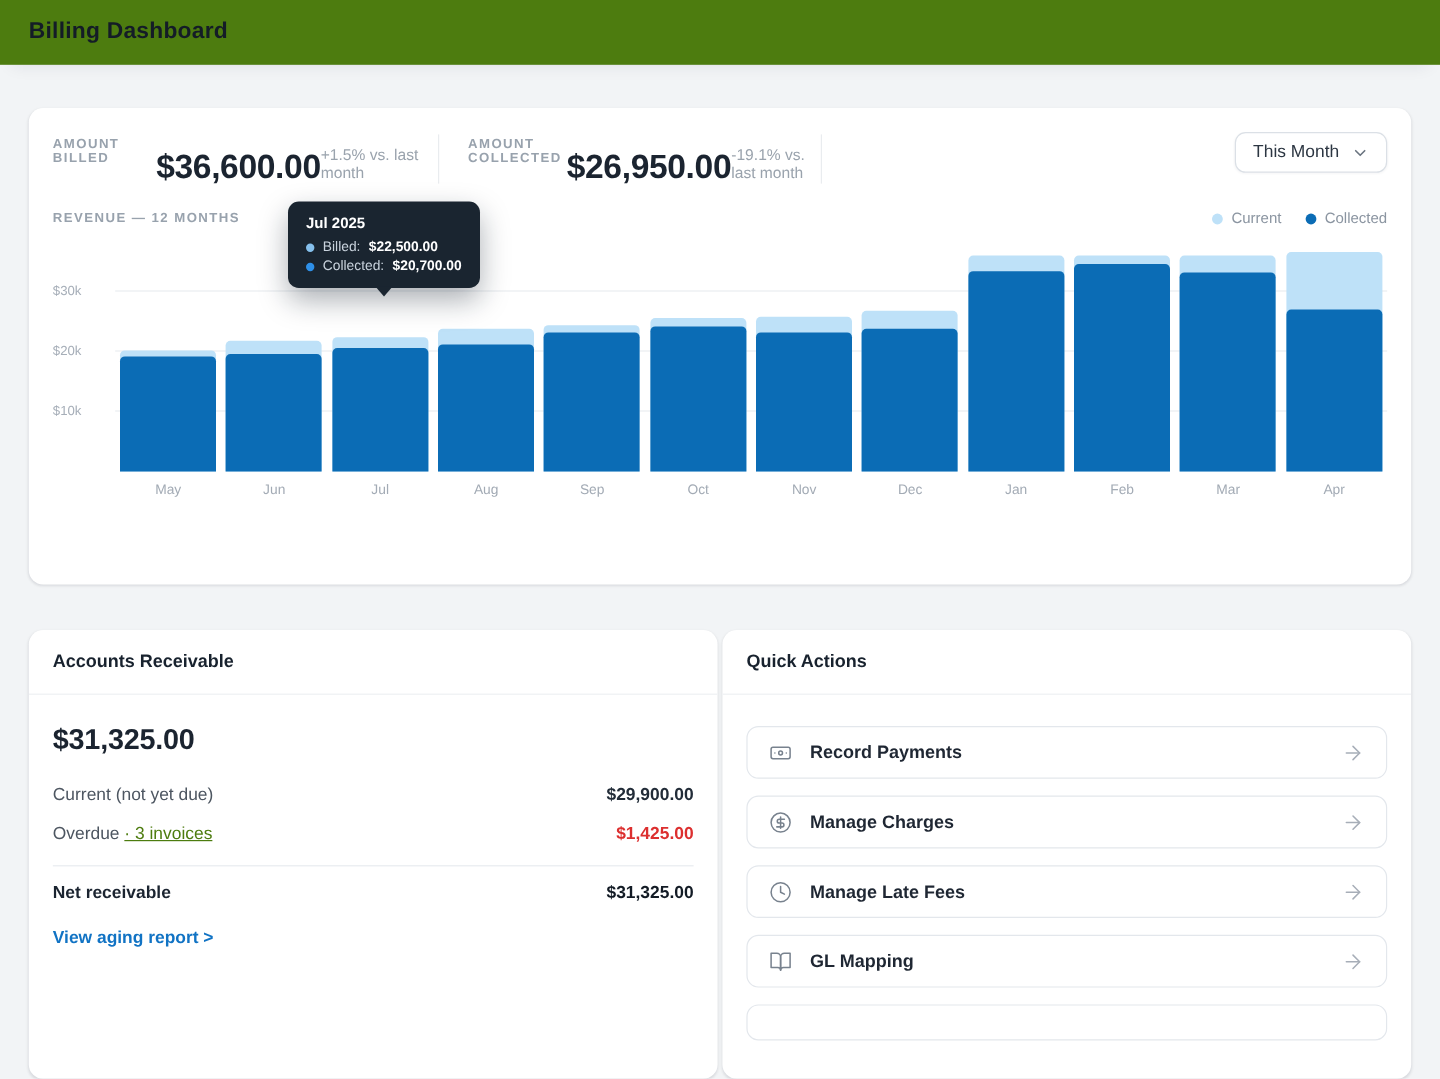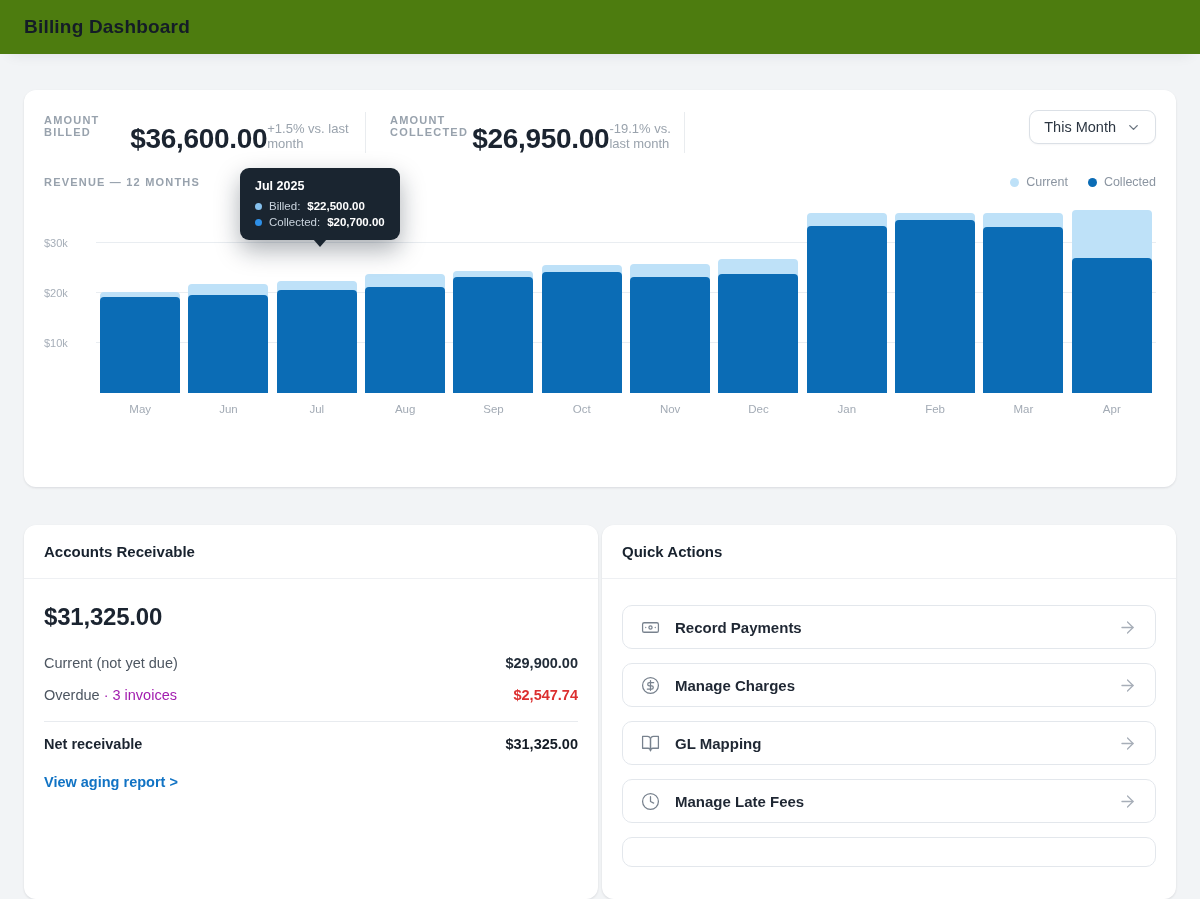--- a/index.html
+++ b/index.html
@@ -94,21 +94,21 @@
   .bottom-row .card{flex:1;height:374px;overflow:hidden;}
   .card-header{
     padding:18px 20px;border-bottom:1px solid #eef0f3;
     font-size:15px;font-weight:700;color:#18222e;
   }
   
   .ar-body{padding:14px 20px 0;}
   .ar-total{font-size:24px;font-weight:700;color:var(--ink);margin:10px 0 16px;letter-spacing:-.2px;}
   .ar-row{display:flex;justify-content:space-between;align-items:center;padding:8px 0;font-size:14.5px;}
   .ar-row .lbl{color:var(--row-label);}
-  .ar-row .lbl .sub{color:#a21caf;margin-left:4px;}
+  .ar-row .lbl .sub{color:#4d7c0f;margin-left:4px;text-decoration:underline;}
   .ar-row .val{color:#222c38;font-weight:600;}
   .ar-divider{border-top:1px solid var(--border);margin:10px 0 6px;}
   .ar-row.net .lbl{color:var(--ink);font-weight:600;}
   .ar-row.net .val{font-weight:700;color:#131b25;}
   .ar-link{display:inline-block;margin-top:14px;font-size:14.5px;font-weight:700;color:#1173c4;text-decoration:none;cursor:pointer;}
   
   .qa-body{padding:26px 20px 0;}
   .qa-btn{
     display:flex;align-items:center;gap:15px;width:100%;
     height:44px;margin-bottom:14px;padding:0 18px;
@@ -288,21 +288,21 @@
     <section class="card">
       <div class="card-header">Accounts Receivable</div>
       <div class="ar-body">
         <div class="ar-total">$31,325.00</div>
         <div class="ar-row">
           <span class="lbl">Current (not yet due)</span>
           <span class="val">$29,900.00</span>
         </div>
         <div class="ar-row">
           <span class="lbl"><span>Overdue</span><span class="sub">· 3 invoices</span></span>
-          <span class="val" style="color: rgb(220, 47, 47);">$2,547.74</span>
+          <span class="val" style="color: rgb(220, 47, 47);">$1,425.00</span>
         </div>
         <div class="ar-divider"></div>
         <div class="ar-row net">
           <span class="lbl">Net receivable</span>
           <span class="val">$31,325.00</span>
         </div>
         <a class="ar-link">View aging report &gt;</a>
       </div>
     </section>
 
@@ -341,41 +341,41 @@
             <svg width="19" height="19" viewBox="0 0 24 24" fill="none" stroke="currentColor" stroke-width="1.6" stroke-linecap="round" stroke-linejoin="round">
                 <line x1="5" y1="12" x2="19" y2="12"></line>
                 <polyline points="12 5 19 12 12 19"></polyline>
               </svg>
           </span>
         </button>
 
         <button class="qa-btn">
           <span class="qa-icon">
             <svg width="19" height="19" viewBox="0 0 24 24" fill="none" stroke="currentColor" stroke-width="1.6" stroke-linecap="round" stroke-linejoin="round">
+                <circle cx="12" cy="12" r="10"></circle>
+                <polyline points="12 6 12 12 16 14"></polyline>
+              </svg>
+          </span>
+          <span>Manage Late Fees</span>
+          <span class="qa-arrow">
+            <svg width="19" height="19" viewBox="0 0 24 24" fill="none" stroke="currentColor" stroke-width="1.6" stroke-linecap="round" stroke-linejoin="round">
+                <line x1="5" y1="12" x2="19" y2="12"></line>
+                <polyline points="12 5 19 12 12 19"></polyline>
+              </svg>
+          </span>
+        </button>
+
+        <button class="qa-btn">
+          <span class="qa-icon">
+            <svg width="19" height="19" viewBox="0 0 24 24" fill="none" stroke="currentColor" stroke-width="1.6" stroke-linecap="round" stroke-linejoin="round">
                 <path d="M2 3h6a4 4 0 0 1 4 4v14a3 3 0 0 0-3-3H2z"></path>
                 <path d="M22 3h-6a4 4 0 0 0-4 4v14a3 3 0 0 1 3-3h7z"></path>
               </svg>
           </span>
           <span>GL Mapping</span>
-          <span class="qa-arrow">
-            <svg width="19" height="19" viewBox="0 0 24 24" fill="none" stroke="currentColor" stroke-width="1.6" stroke-linecap="round" stroke-linejoin="round">
-                <line x1="5" y1="12" x2="19" y2="12"></line>
-                <polyline points="12 5 19 12 12 19"></polyline>
-              </svg>
-          </span>
-        </button>
-
-        <button class="qa-btn">
-          <span class="qa-icon">
-            <svg width="19" height="19" viewBox="0 0 24 24" fill="none" stroke="currentColor" stroke-width="1.6" stroke-linecap="round" stroke-linejoin="round">
-                <circle cx="12" cy="12" r="10"></circle>
-                <polyline points="12 6 12 12 16 14"></polyline>
-              </svg>
-          </span>
-          <span>Manage Late Fees</span>
           <span class="qa-arrow">
             <svg width="19" height="19" viewBox="0 0 24 24" fill="none" stroke="currentColor" stroke-width="1.6" stroke-linecap="round" stroke-linejoin="round">
                 <line x1="5" y1="12" x2="19" y2="12"></line>
                 <polyline points="12 5 19 12 12 19"></polyline>
               </svg>
           </span>
         </button>
 
         <button class="qa-btn partial"></button>
       </div>

